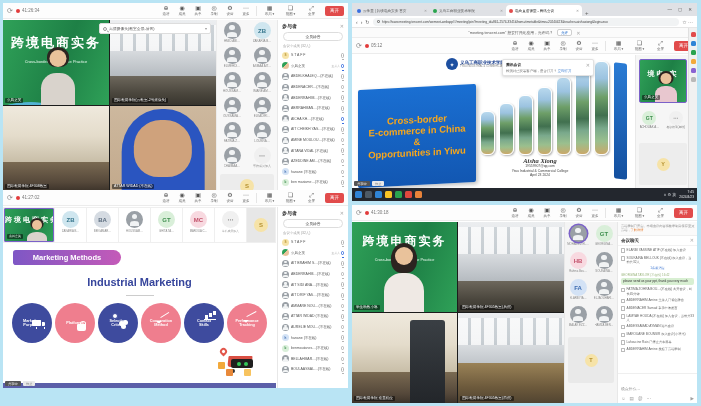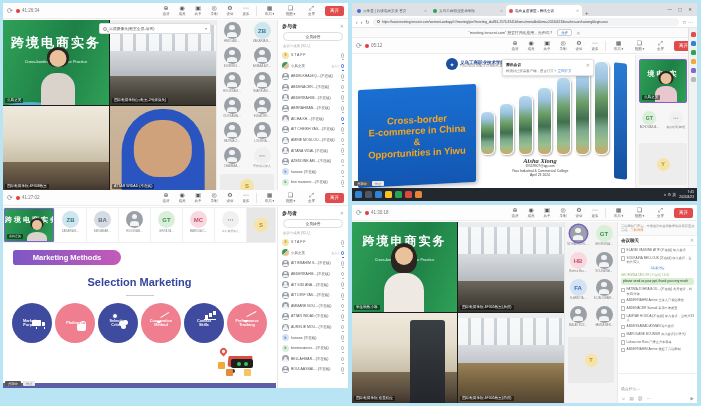--- a/index.html
+++ b/index.html
@@ -770,21 +770,21 @@
           <span class="nm">等待成员加入</span>
         </div>
       </div>
     <div class="s-wide">
       <span class="pa c-yellow">S</span>
     </div>
   </div>
 
   <div class="slide3">
     <div class="mm-box">Marketing Methods</div>
-    <div class="inf-head">Selection Marketing</div>
+    <div class="inf-head">Industrial Marketing</div>
     <div class="inf-div"></div>
     <div class="circles">
 
         <div class="circ navy">
           <span class="i-truck"><span class="cic"></span></span>
           <span class="lb"><span>Marketing</span><br><span>Purposes</span></span>
         </div>
 
         <div class="circ rose">
           <span class="i-bag"><span class="cic"></span></span>

